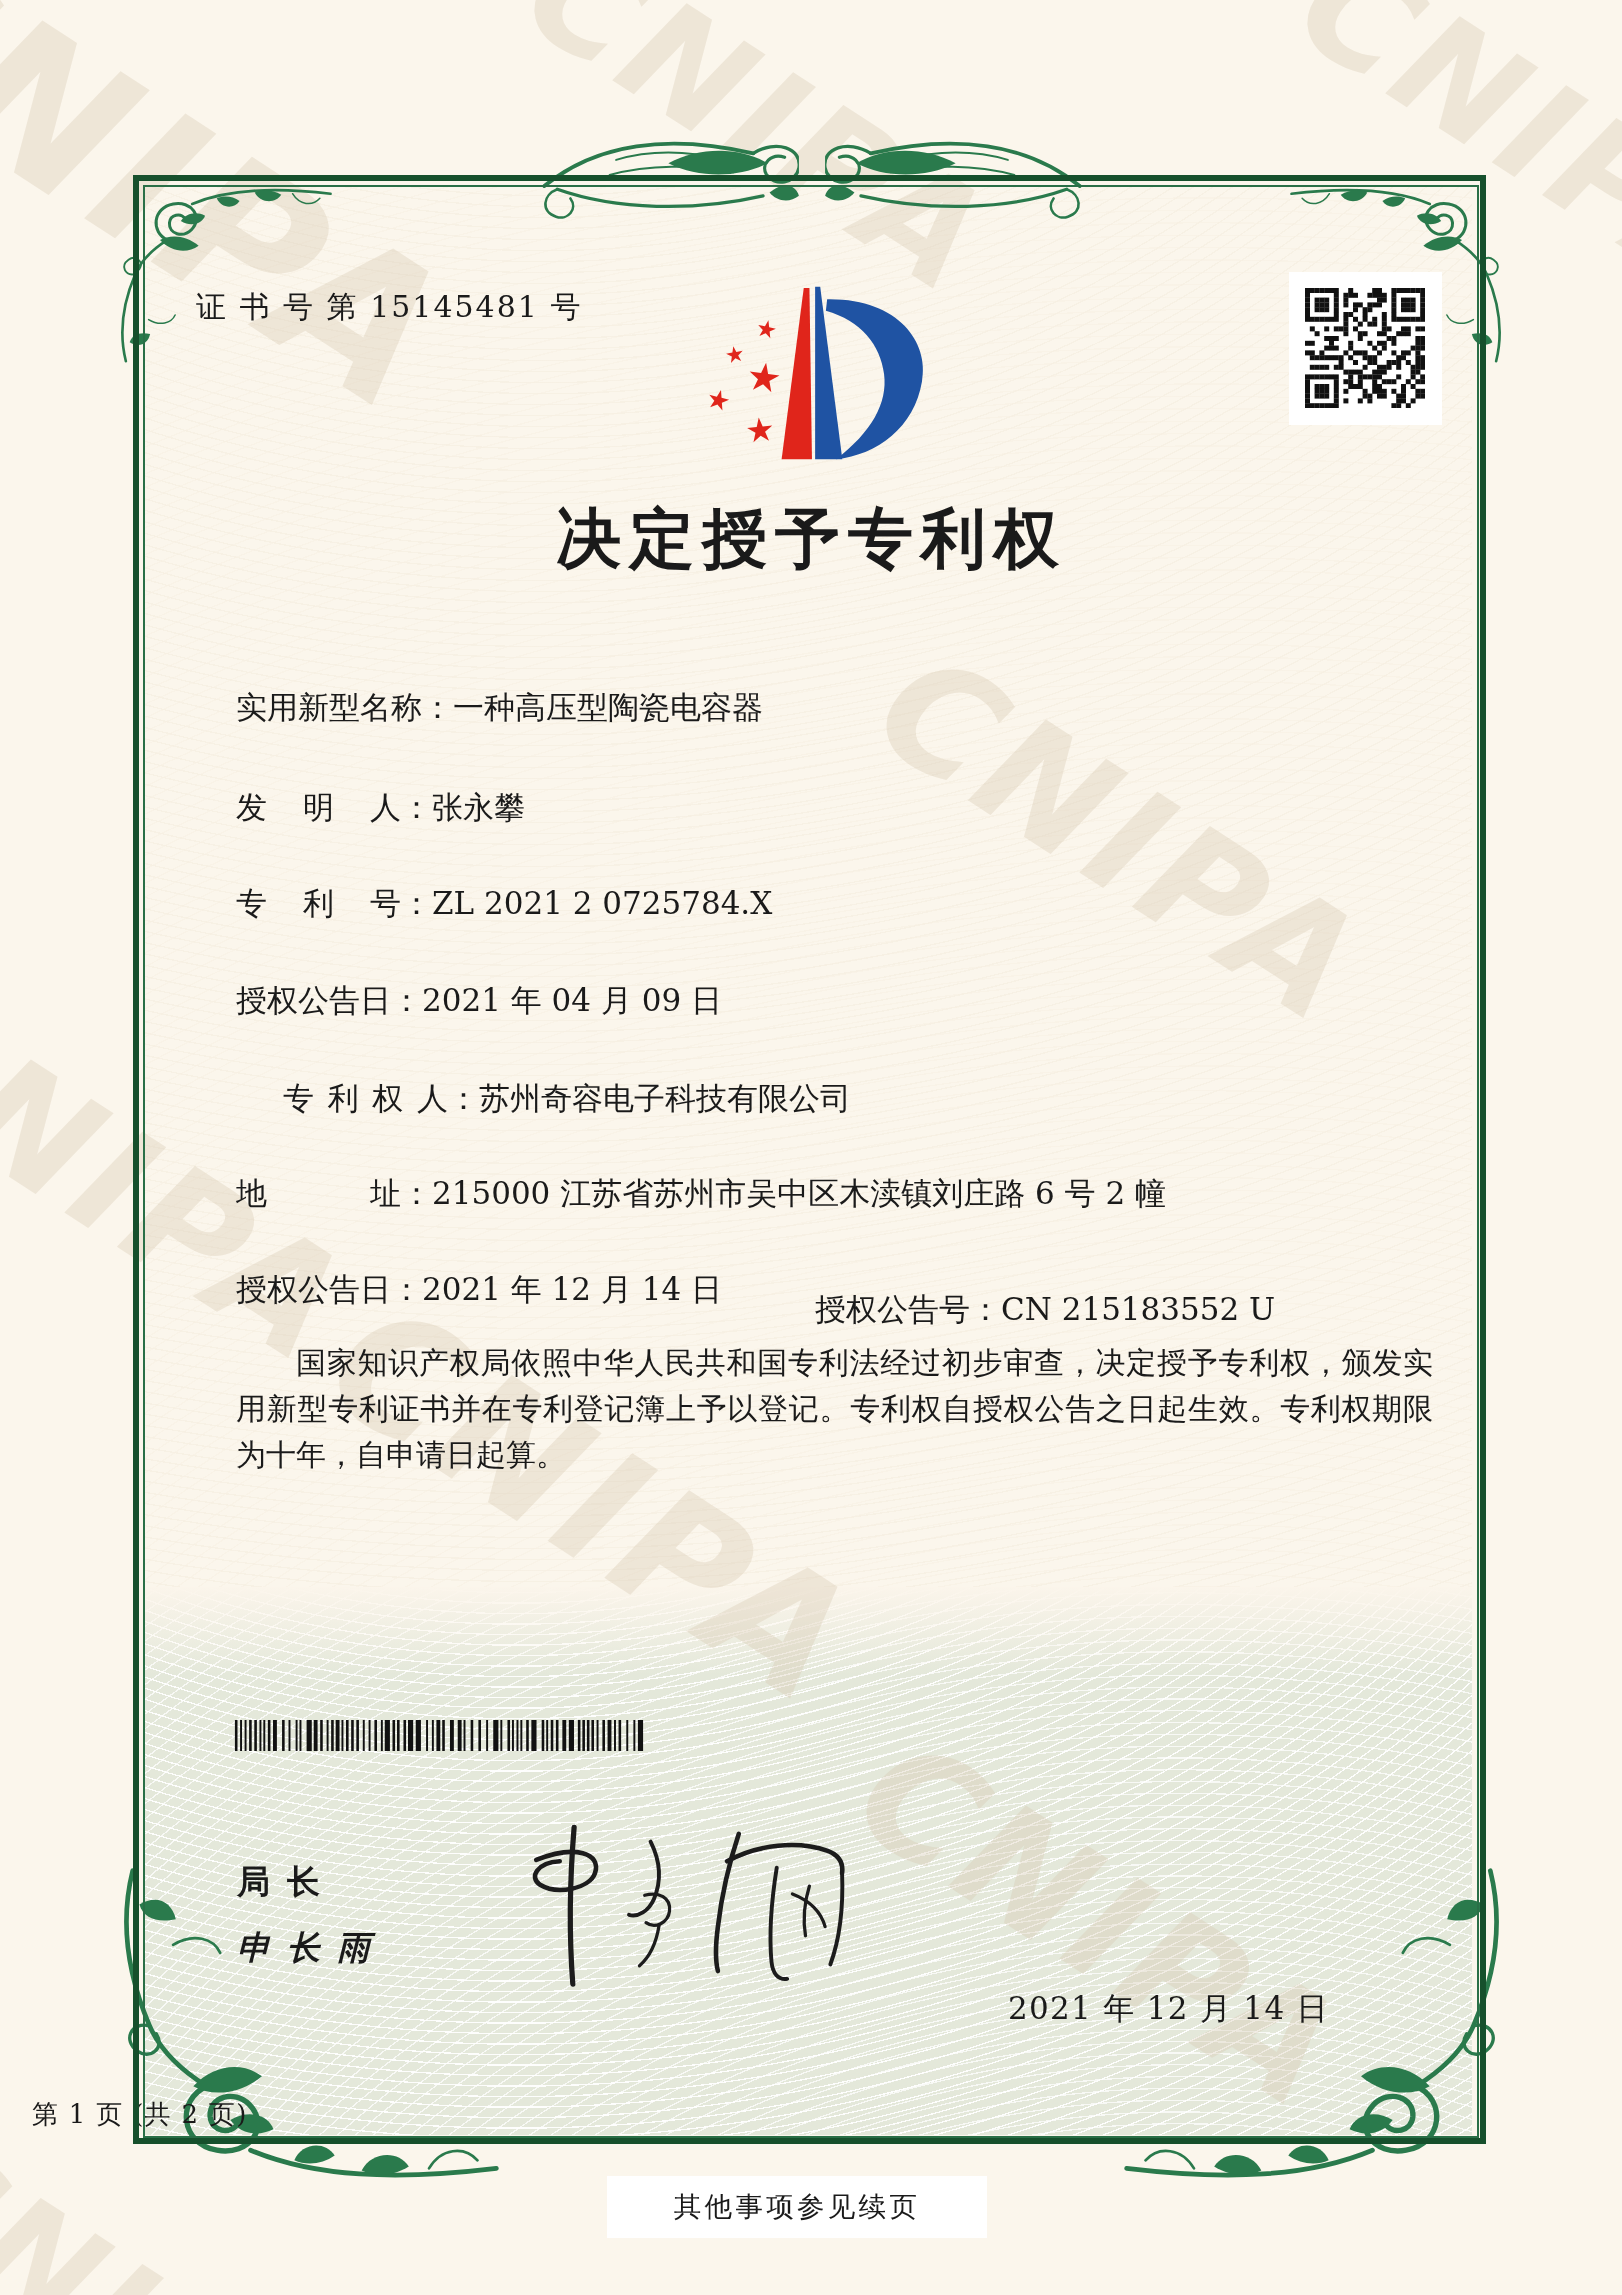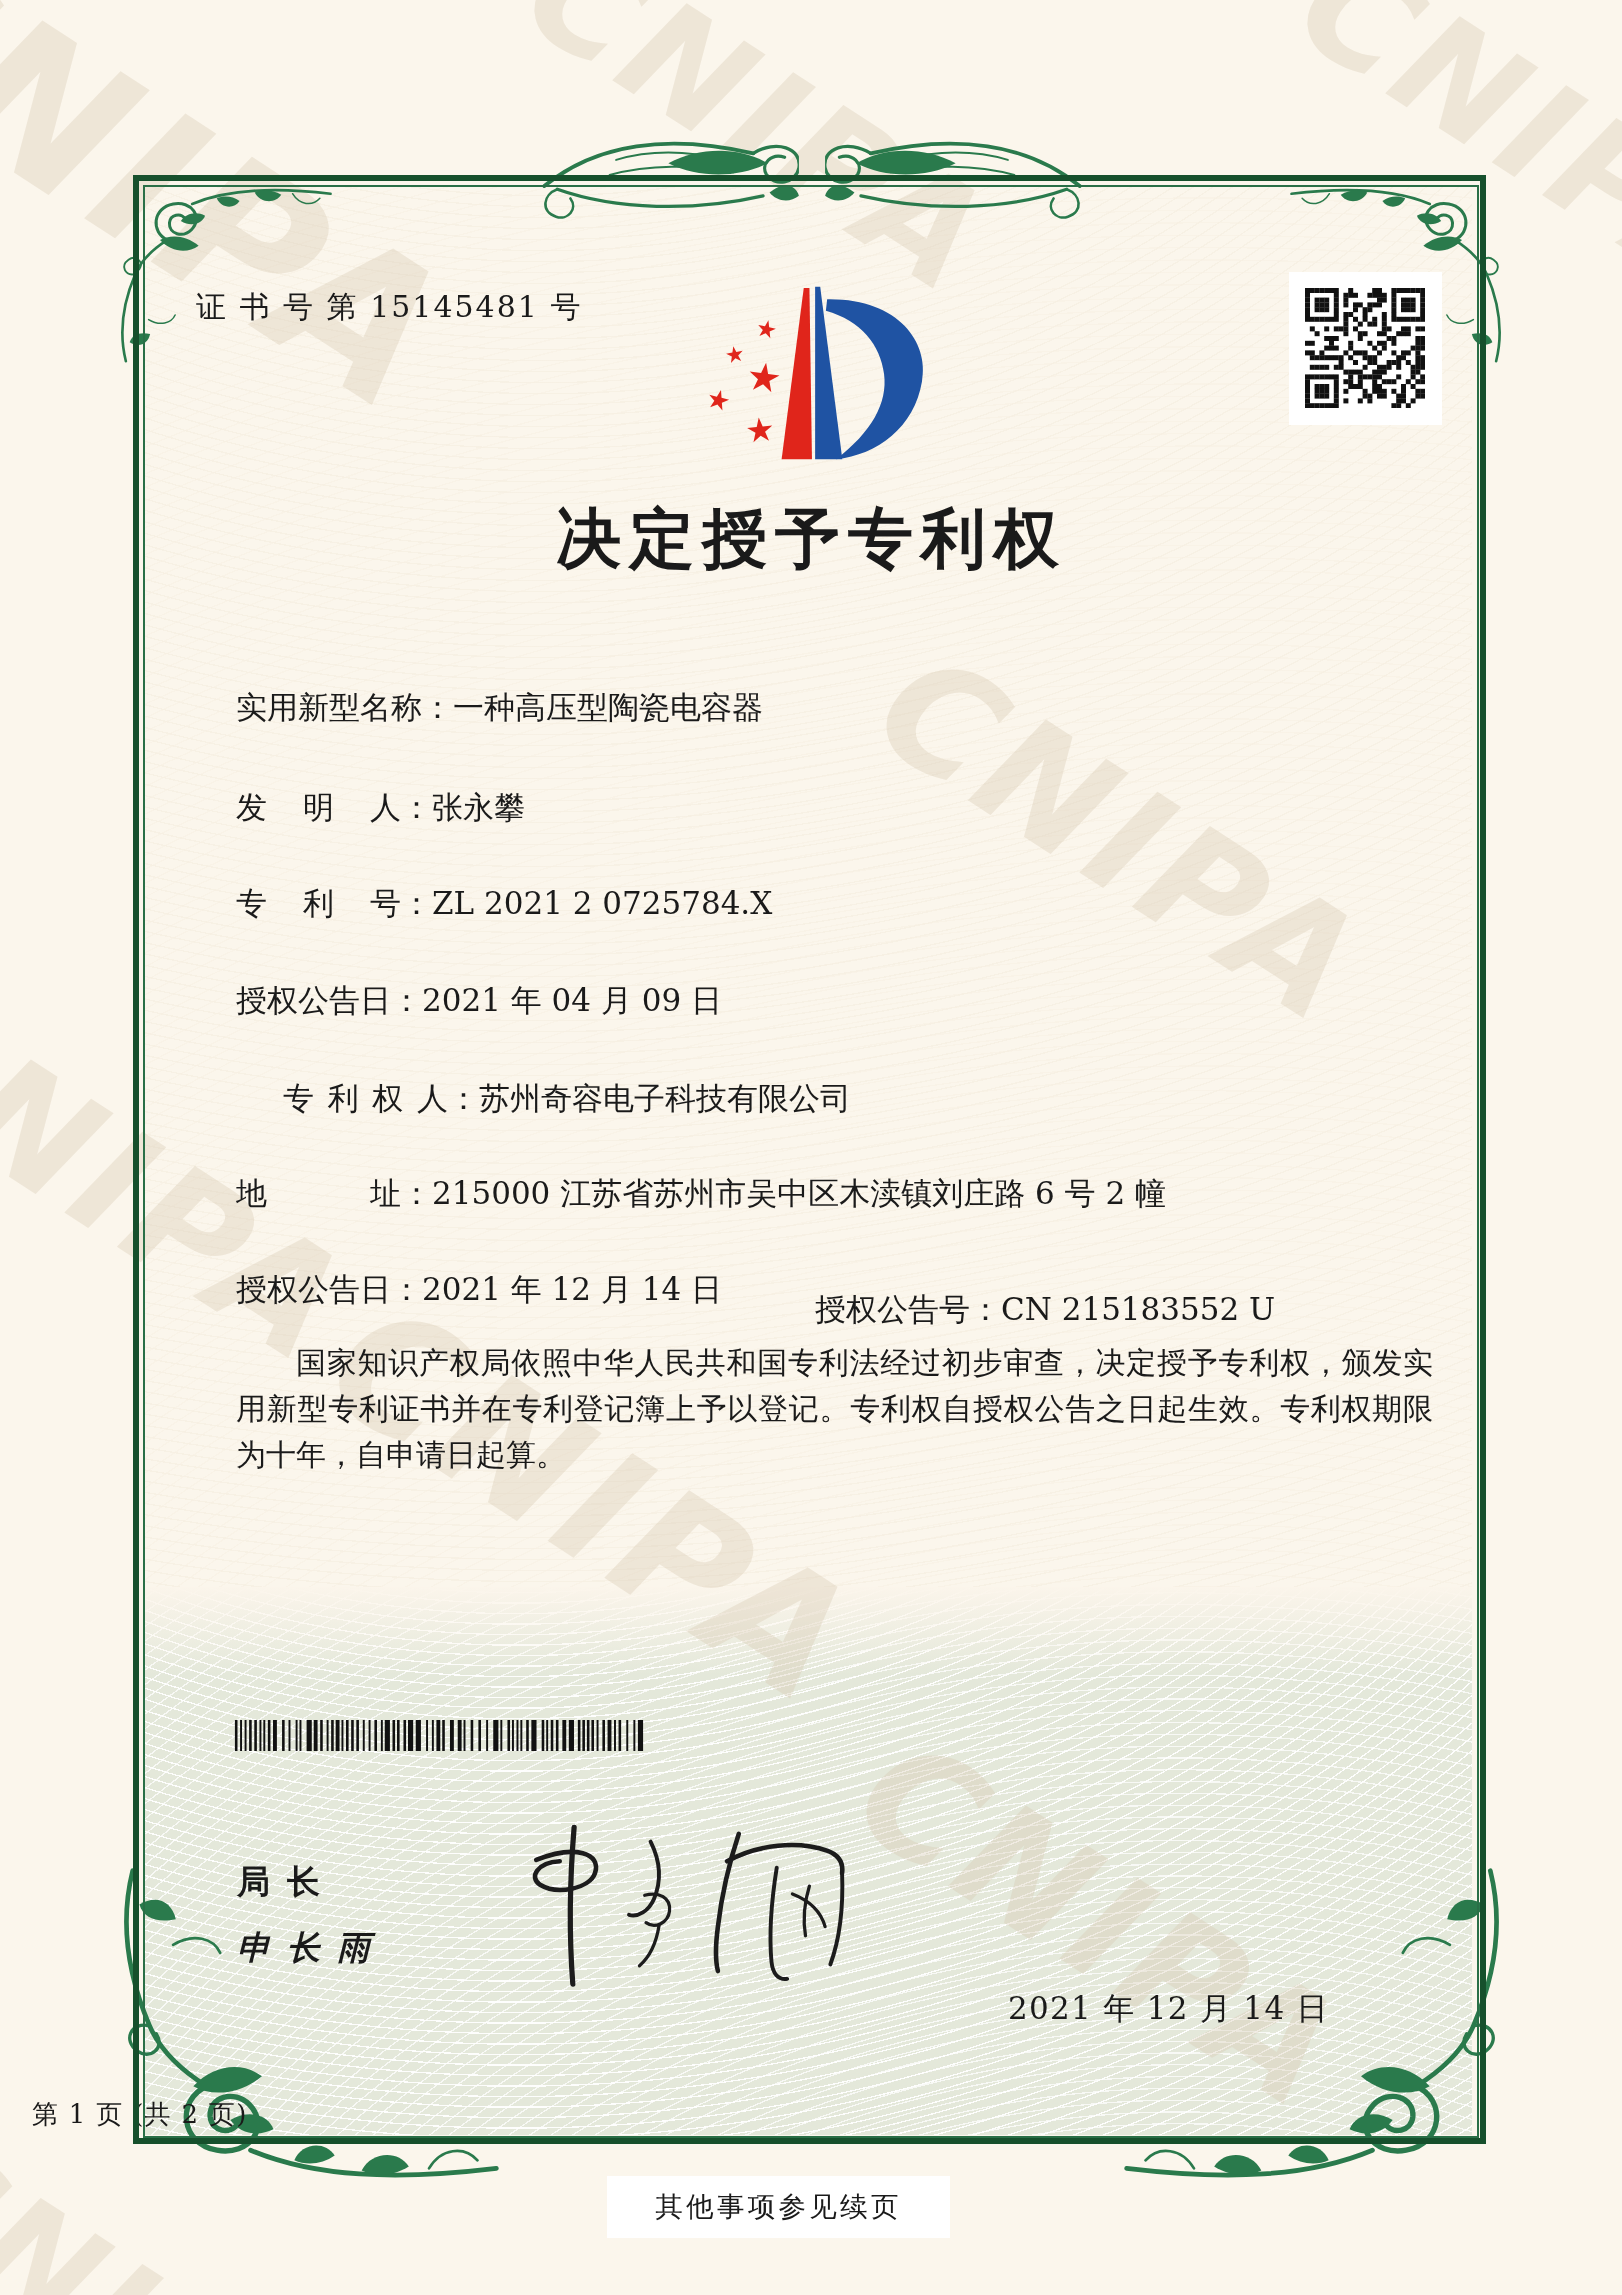--- a/index.html
+++ b/index.html
@@ -32,21 +32,21 @@
   .lbl.j{width:165px;text-align:justify;text-align-last:justify;}
   .colon{display:inline-block;}
   .val{display:inline-block;}
   .row2{left:815px;font-size:31px;white-space:nowrap;}
   .body-text{left:236px;top:1340px;width:1197px;font-size:30px;line-height:46px;text-align:justify;z-index:5;}
   .body-text p{margin:0;text-indent:60px;}
   .sig-title{left:237px;top:1860px;font-size:33px;font-weight:bold;letter-spacing:17px;font-family:"DejaVu Sans","Liberation Sans",sans-serif;}
   .sig-name{left:237px;top:1926px;font-size:33px;font-weight:bold;letter-spacing:17px;font-family:"DejaVu Sans","Liberation Sans",sans-serif;font-style:italic;}
   .date{left:1008px;top:1988px;font-size:31px;letter-spacing:1.3px;}
   .pageno{left:0;top:2097px;width:1553px;text-align:left;font-size:26px;letter-spacing:1.3px;margin-left:32px;}
-  .footer-box{left:607px;top:2176px;width:343px;height:62px;background:#ffffff;z-index:5;
+  .footer-box{left:607px;top:2176px;width:380px;height:62px;background:#ffffff;z-index:5;
       display:flex;align-items:center;justify-content:center;}
   .footer-box span{font-size:27.5px;letter-spacing:3.3px;}
   .qr-box{left:1289px;top:272px;width:153px;height:153px;background:#ffffff;z-index:5;}
   .orn{z-index:4;pointer-events:none;}
 </style>
 </head>
 <body>
 
 <div class="abs waves-cream"></div>
 <div class="abs waves-sage"></div>

